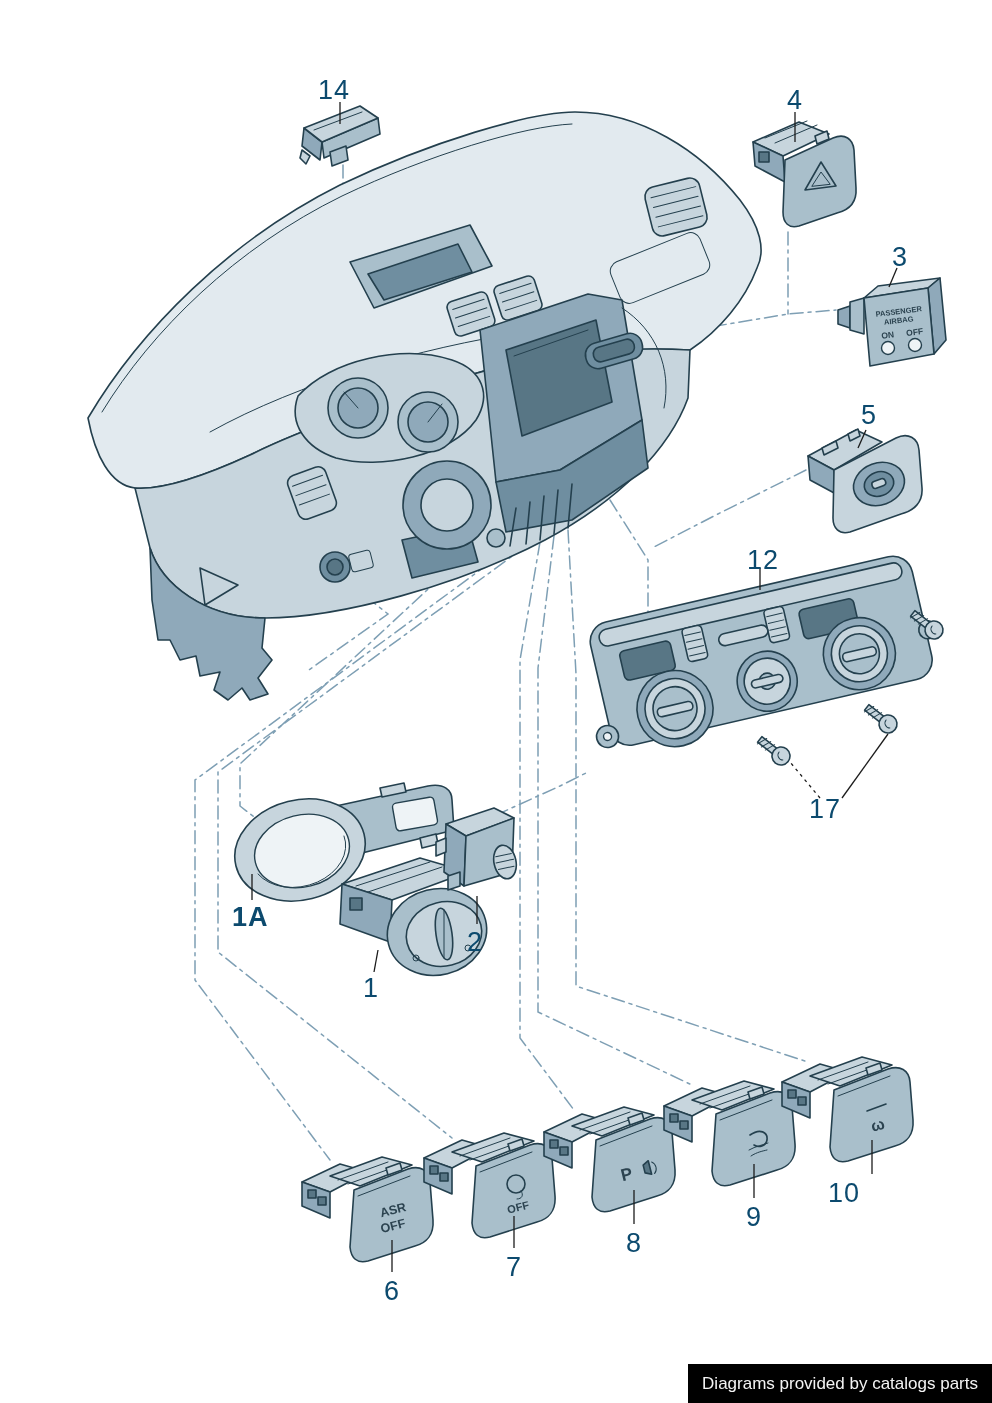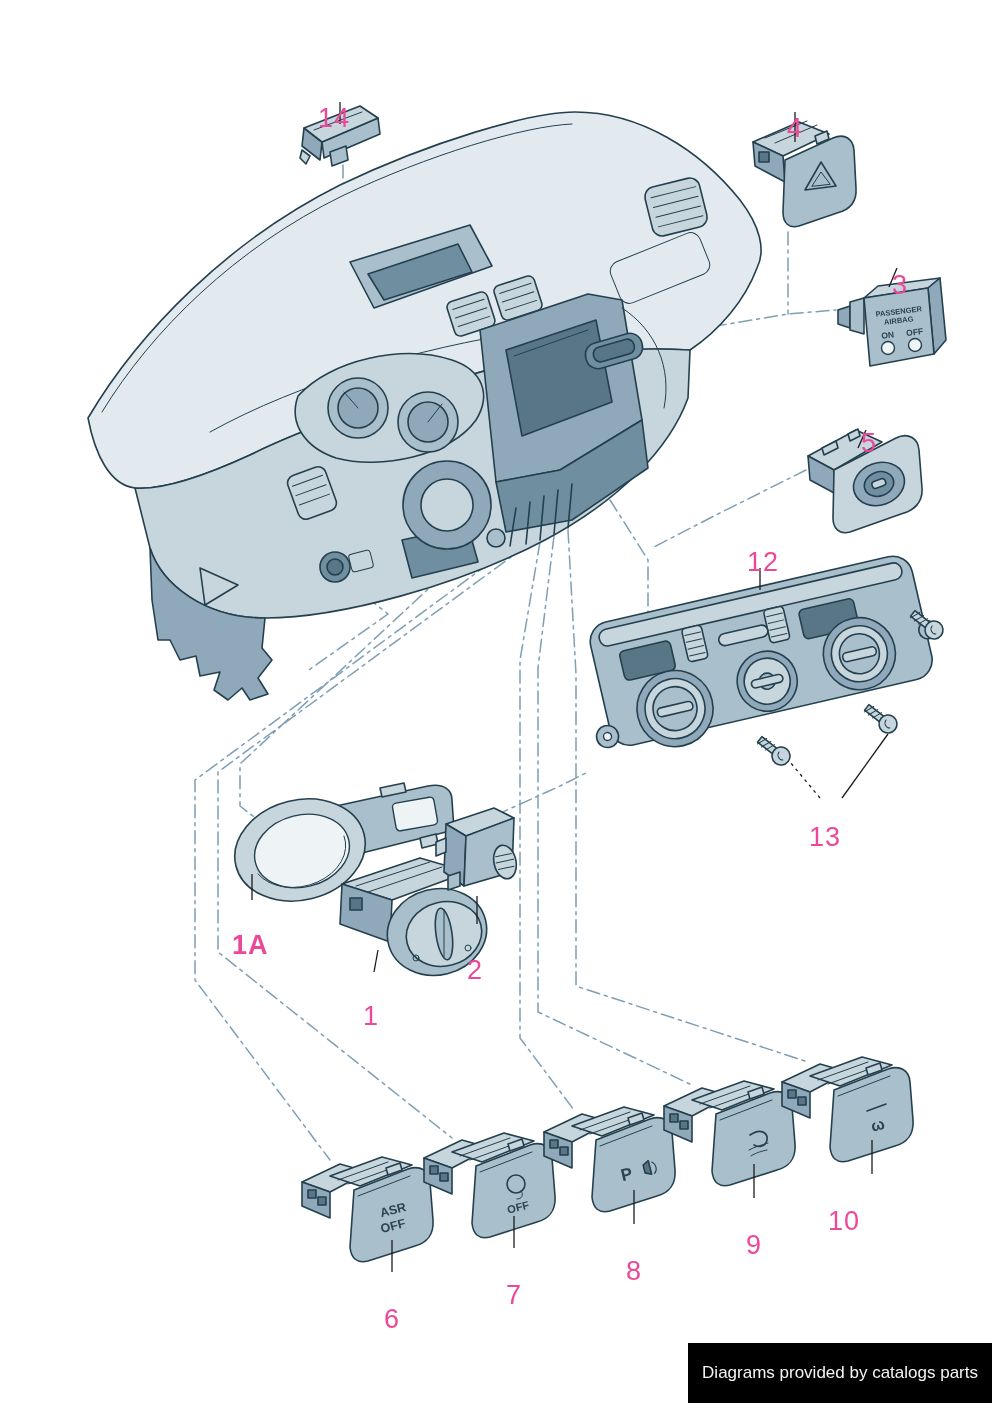--- a/index.html
+++ b/index.html
@@ -1,21 +1,21 @@
 <!DOCTYPE html>
 <html><head>
 <meta charset="utf-8">
 <style>
   html,body{margin:0;padding:0;background:#ffffff;}
   #canvas{position:relative;width:992px;height:1403px;background:#ffffff;overflow:hidden;
           font-family:"Liberation Sans",sans-serif;}
   #art{position:absolute;left:0;top:0;}
-  .callout{position:absolute;font-size:27px;font-weight:400;color:#ec4899;
-           font-family:"Liberation Sans",sans-serif;letter-spacing:1px;user-select:none;margin-top:28px;}
-  #footer{position:absolute;right:0;bottom:0;height:60px;background:#000000;color:#f4f4f4;
+  .callout{position:absolute;font-size:27px;font-weight:400;color:#0c4a6e;
+           font-family:"Liberation Sans",sans-serif;letter-spacing:1px;user-select:none;}
+  #footer{position:absolute;right:0;bottom:0;height:39px;background:#000000;color:#f4f4f4;
           display:flex;align-items:center;justify-content:center;padding:0 14px;
           font-size:17px;font-family:"Liberation Sans",sans-serif;}
   
   .ln{stroke:#24404e;stroke-width:1.6;fill:none;stroke-linejoin:round;stroke-linecap:round;}
   .thin{stroke-width:1;}
   .f-l1{fill:#e2eaef;stroke:#24404e;stroke-width:1.6;stroke-linejoin:round;}
   .f-l2{fill:#c7d5dd;stroke:#24404e;stroke-width:1.6;stroke-linejoin:round;}
   .f-m1{fill:#a9bfcb;stroke:#24404e;stroke-width:1.6;stroke-linejoin:round;}
   .f-m2{fill:#8fa9ba;stroke:#24404e;stroke-width:1.6;stroke-linejoin:round;}
   .f-d1{fill:#6f8ea0;stroke:#24404e;stroke-width:1.6;stroke-linejoin:round;}
@@ -361,22 +361,22 @@
     <path class="tick" d="M872 1140 L872 1174"></path>
     <path class="tick" d="M842 798 L888 734"></path>
     <path class="tickdash" d="M820 798 L790 762"></path>
   </g>
 </svg>
 
   <div class="callout" style="left:318px;top:75px;">14</div>
   <div class="callout" style="left:787px;top:85px;">4</div>
   <div class="callout" style="left:892px;top:242px;">3</div>
   <div class="callout" style="left:861px;top:400px;">5</div>
-  <div class="callout" style="left:747px;top:519px;">12</div>
-  <div class="callout" style="left:809px;top:794px;">13</div>
+  <div class="callout" style="left:747px;top:545px;">12</div>
+  <div class="callout" style="left:809px;top:794px;">17</div>
   <div class="callout" style="left:232px;top:902px;font-weight:bold;">1A</div>
   <div class="callout" style="left:363px;top:973px;">1</div>
   <div class="callout" style="left:467px;top:927px;">2</div>
   <div class="callout" style="left:384px;top:1276px;">6</div>
   <div class="callout" style="left:506px;top:1252px;">7</div>
   <div class="callout" style="left:626px;top:1228px;">8</div>
   <div class="callout" style="left:746px;top:1202px;">9</div>
   <div class="callout" style="left:828px;top:1178px;">10</div>
 
   <div id="footer">

